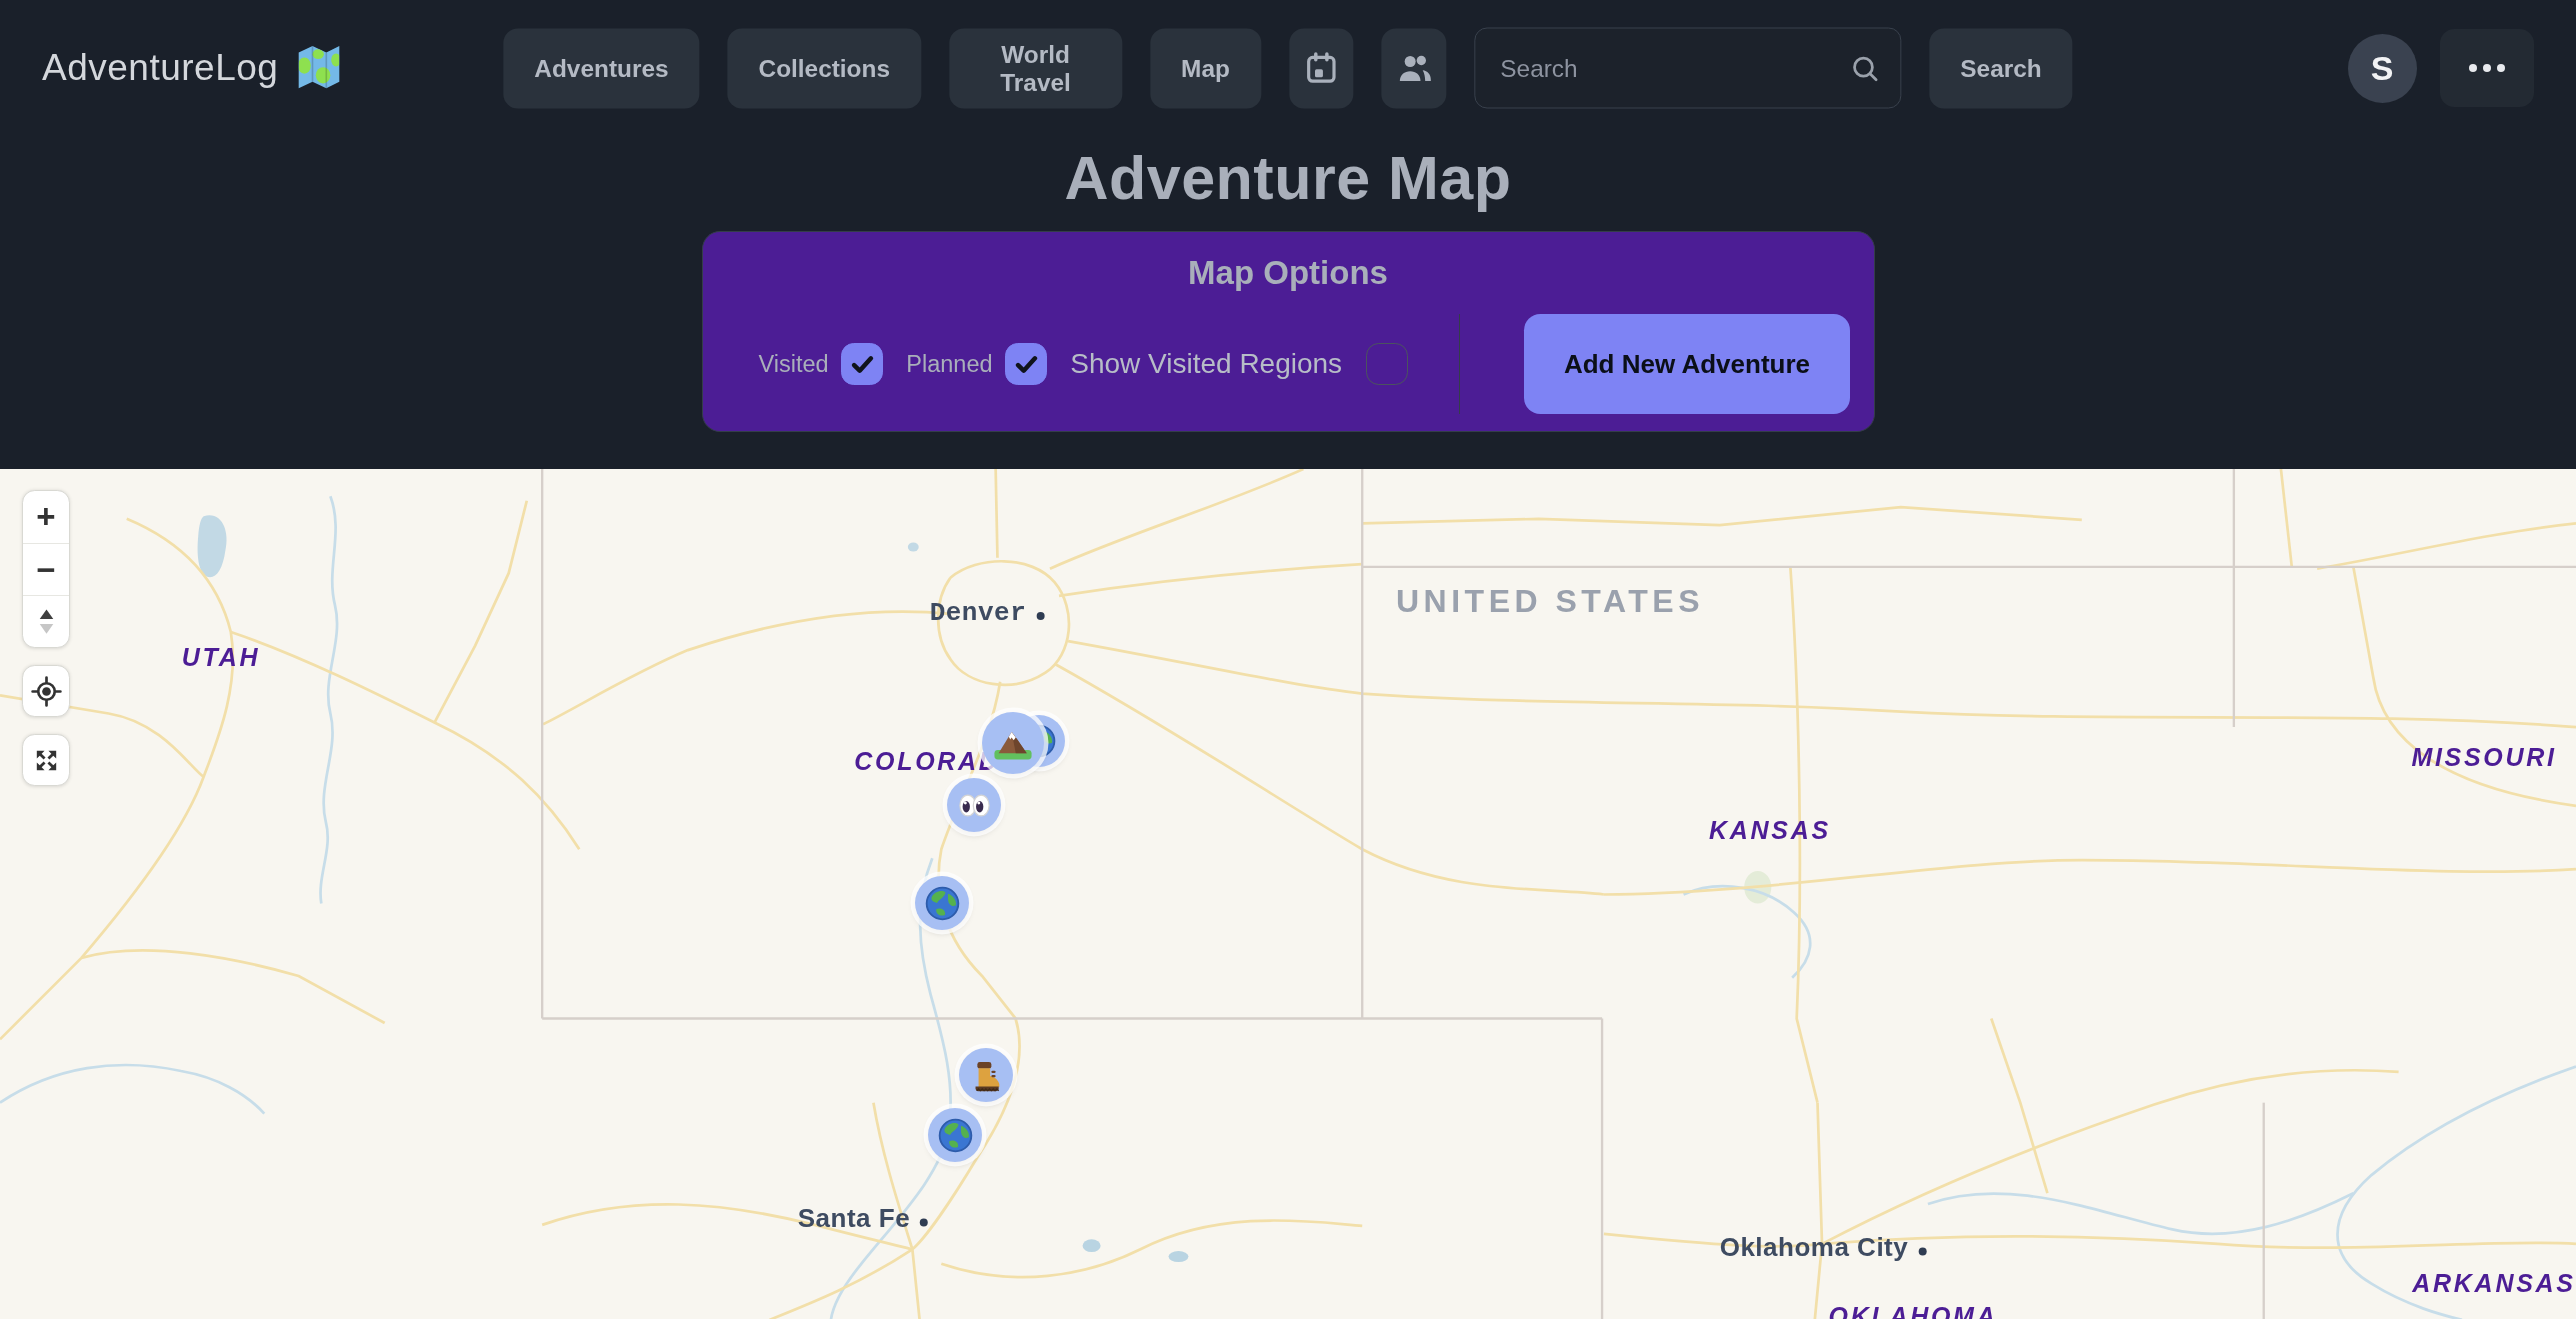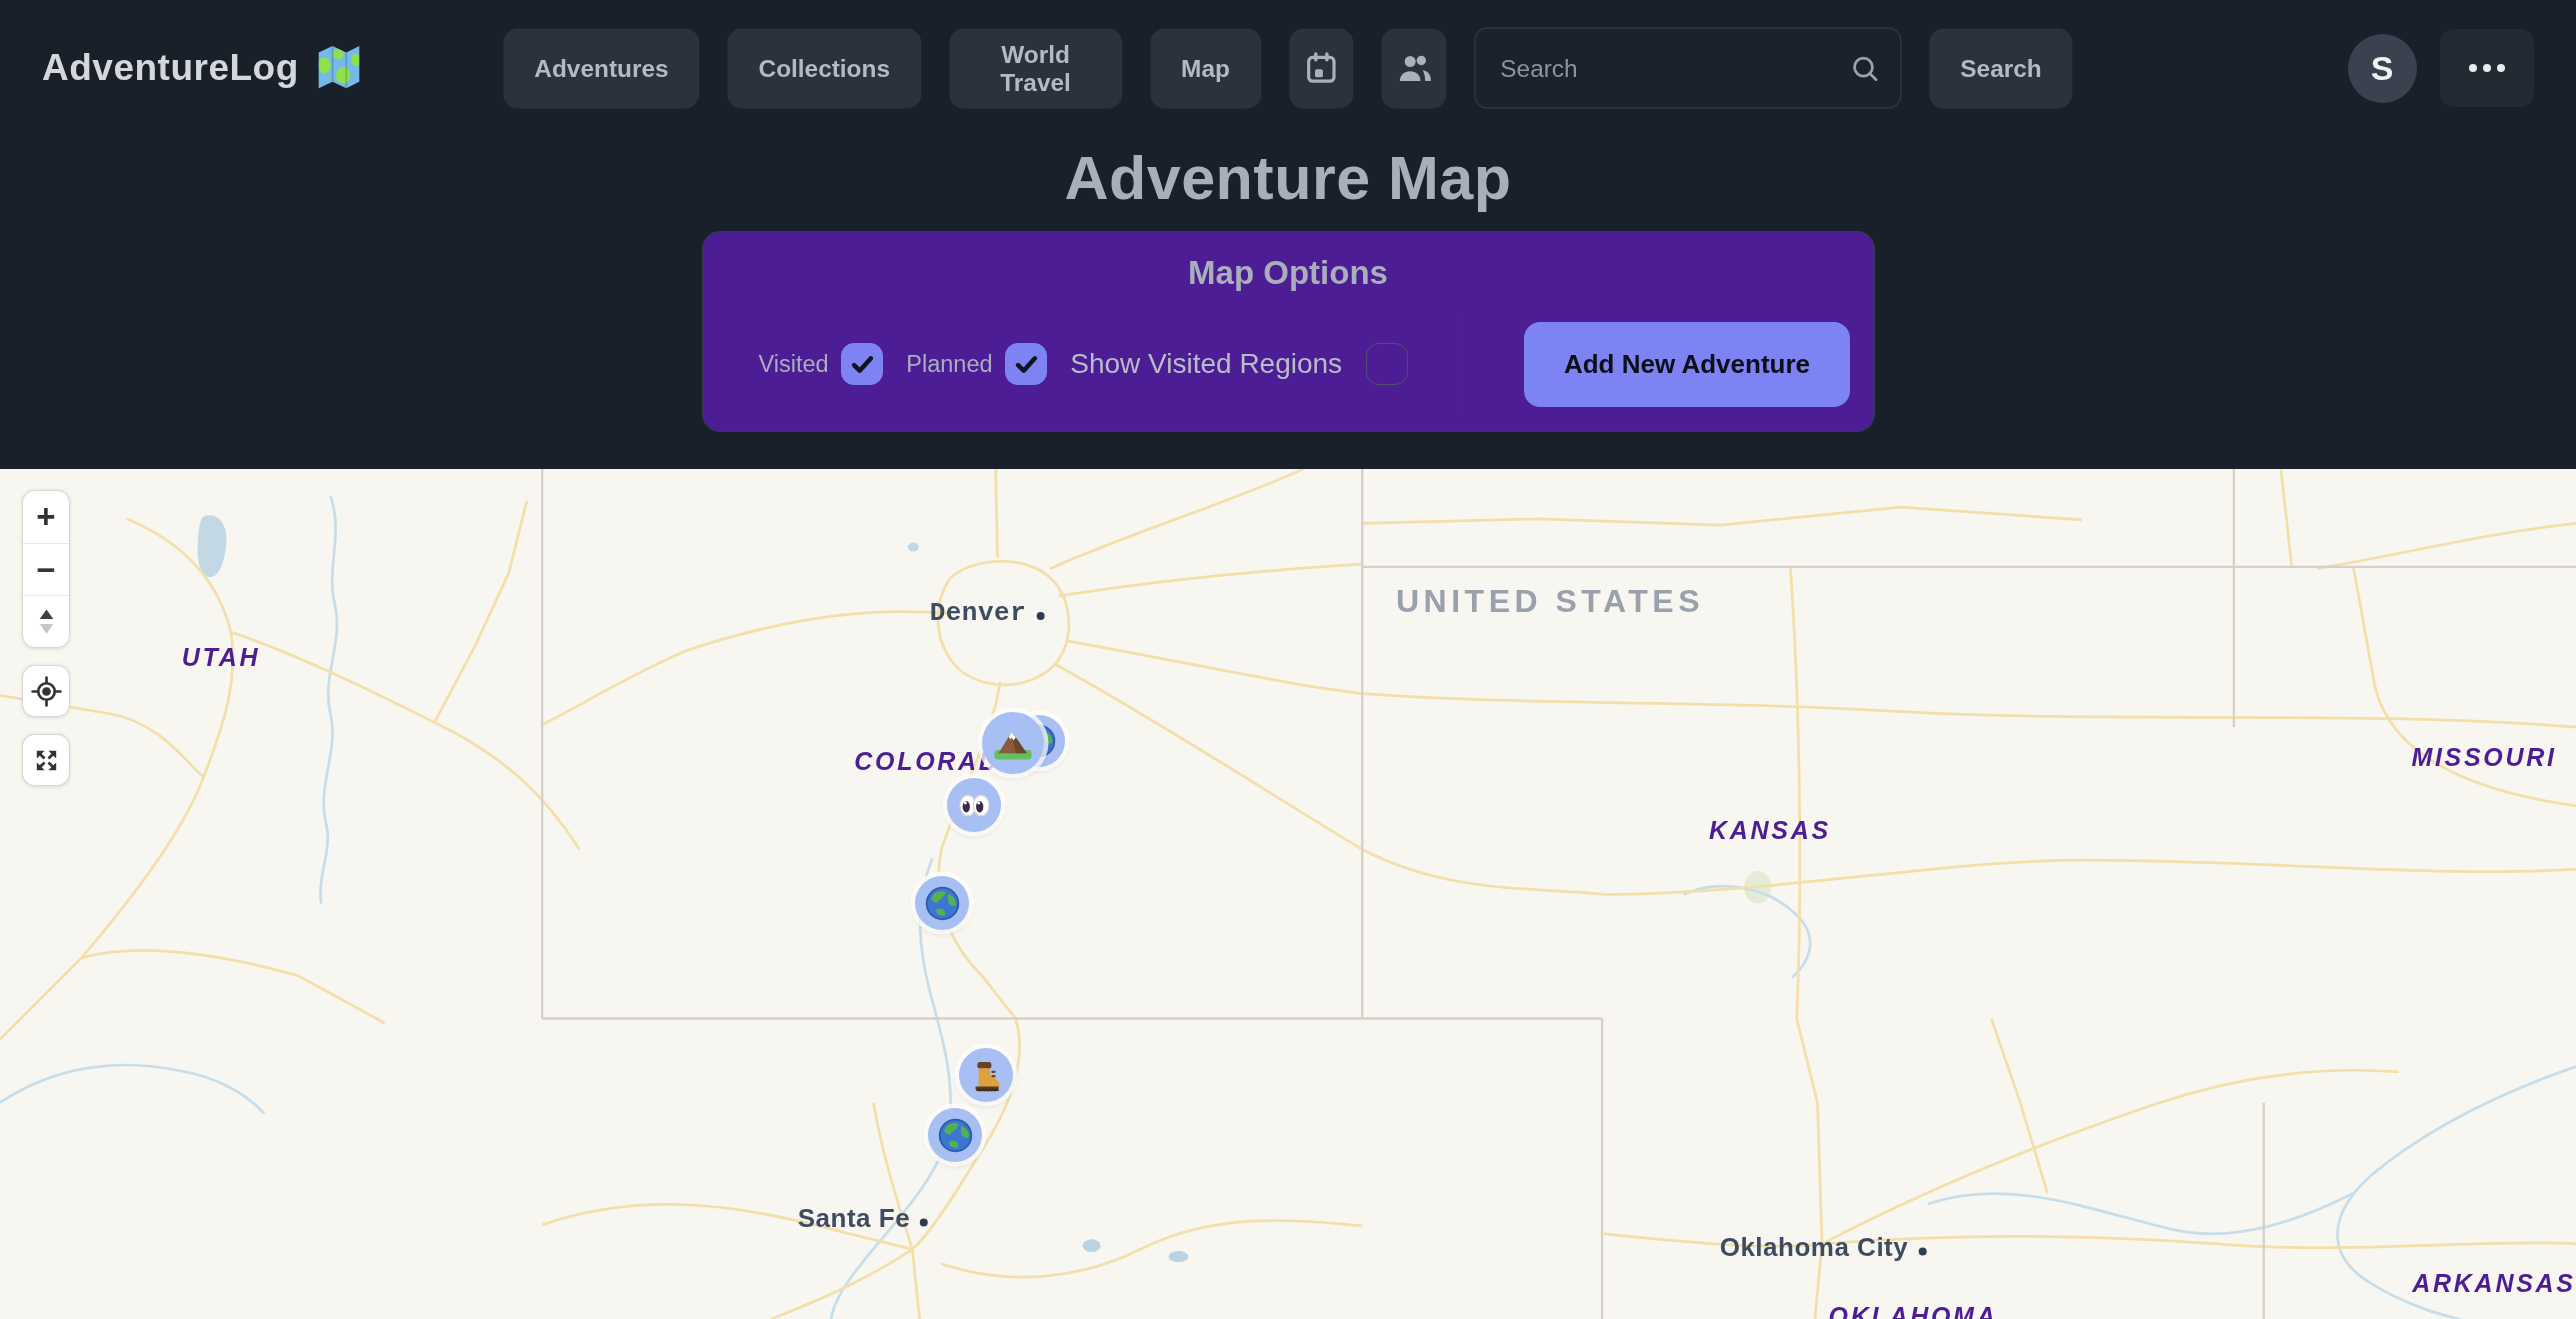--- a/index.html
+++ b/index.html
@@ -4,21 +4,21 @@
 <style>
   * { margin:0; padding:0; box-sizing:border-box; }
   html,body { background:#10141a; }
   body { font-family:"Liberation Sans","DejaVu Sans",sans-serif; }
   .screen { position:relative; width:2576px; height:1320px; overflow:hidden; background:#1a202a; }
 
   
   .header { position:absolute; top:0; left:0; width:100%; height:469px; background:#1a202a; }
   .navbar { position:relative; display:flex; align-items:center; height:136px; padding:0 42px; }
   .logo-group { display:flex; align-items:center; gap:14.5px; }
-  .logo-text { font-size:37px; font-weight:700; color:#d4d7dc; letter-spacing:0.5px; }
+  .logo-text { font-size:37px; font-weight:400; color:#d4d7dc; letter-spacing:0.5px; }
   .logo-map-icon { width:52px; height:52px; }
   .nav-center { position:absolute; left:50%; top:50%; transform:translate(-50%,-50%);
                 display:flex; align-items:center; gap:28px; }
   .btn { display:flex; align-items:center; justify-content:center; height:80px;
          background:#2a323c; color:#b4bac4; border:none; border-radius:14.5px;
          font-size:24.4px; font-weight:600; font-family:inherit; cursor:pointer; padding:0 31px; }
   .btn-icon { width:85px; padding:0; }
   .search-wrap { position:relative; }
   .search-input { width:427px; height:81px; background:#1c222b; border:1.8px solid #39414d;
                   border-radius:12.7px; color:#c4c9d2; font-size:24.4px; font-family:inherit;
@@ -44,21 +44,21 @@
   .toggle { display:flex; align-items:center; cursor:pointer; }
   .toggle-label { font-size:23.5px; color:#a9afba; }
   .toggle-label.lg { font-size:28px; color:#b7bdc7; }
   .checkbox { width:42px; height:42px; border-radius:12.7px; margin-left:12.7px;
               border:1.8px solid #4b535f; display:flex; align-items:center; justify-content:center; }
   .checkbox .tick { display:none; }
   .checkbox.checked { background:#7e83f4; border-color:#7e83f4; }
   .checkbox.checked .tick { display:block; }
   .toggle .checkbox.region { margin-left:23.5px; }
   .v-divider { width:1.8px; height:100px; background:#343d49; margin:0 36px 0 51px; }
-  .add-btn { margin-left:auto; height:85px; padding:0 40px; background:#7e83f4; color:#0b0f18;
+  .add-btn { margin-left:auto; height:100px; padding:0 40px; background:#7e83f4; color:#0b0f18;
              border:none; border-radius:16.3px; font-size:26px; font-weight:600;
              font-family:inherit; cursor:pointer; }
 
   
   .map { position:absolute; top:469px; left:0; width:2576px; height:851px;
          background:#f8f6f0; overflow:hidden; }
   .map-base { position:absolute; top:0; left:0; }
   .map-label { position:absolute; transform:translate(-50%,-50%); white-space:nowrap; z-index:3; }
   .map-label.state span.t  { font-size:25px; font-weight:700; color:#4c1d95; letter-spacing:2.7px;font-style:italic; }
   .map-label.country span.t{ font-size:32px; font-weight:700; color:#9aa1ad; letter-spacing:4.5px; }

